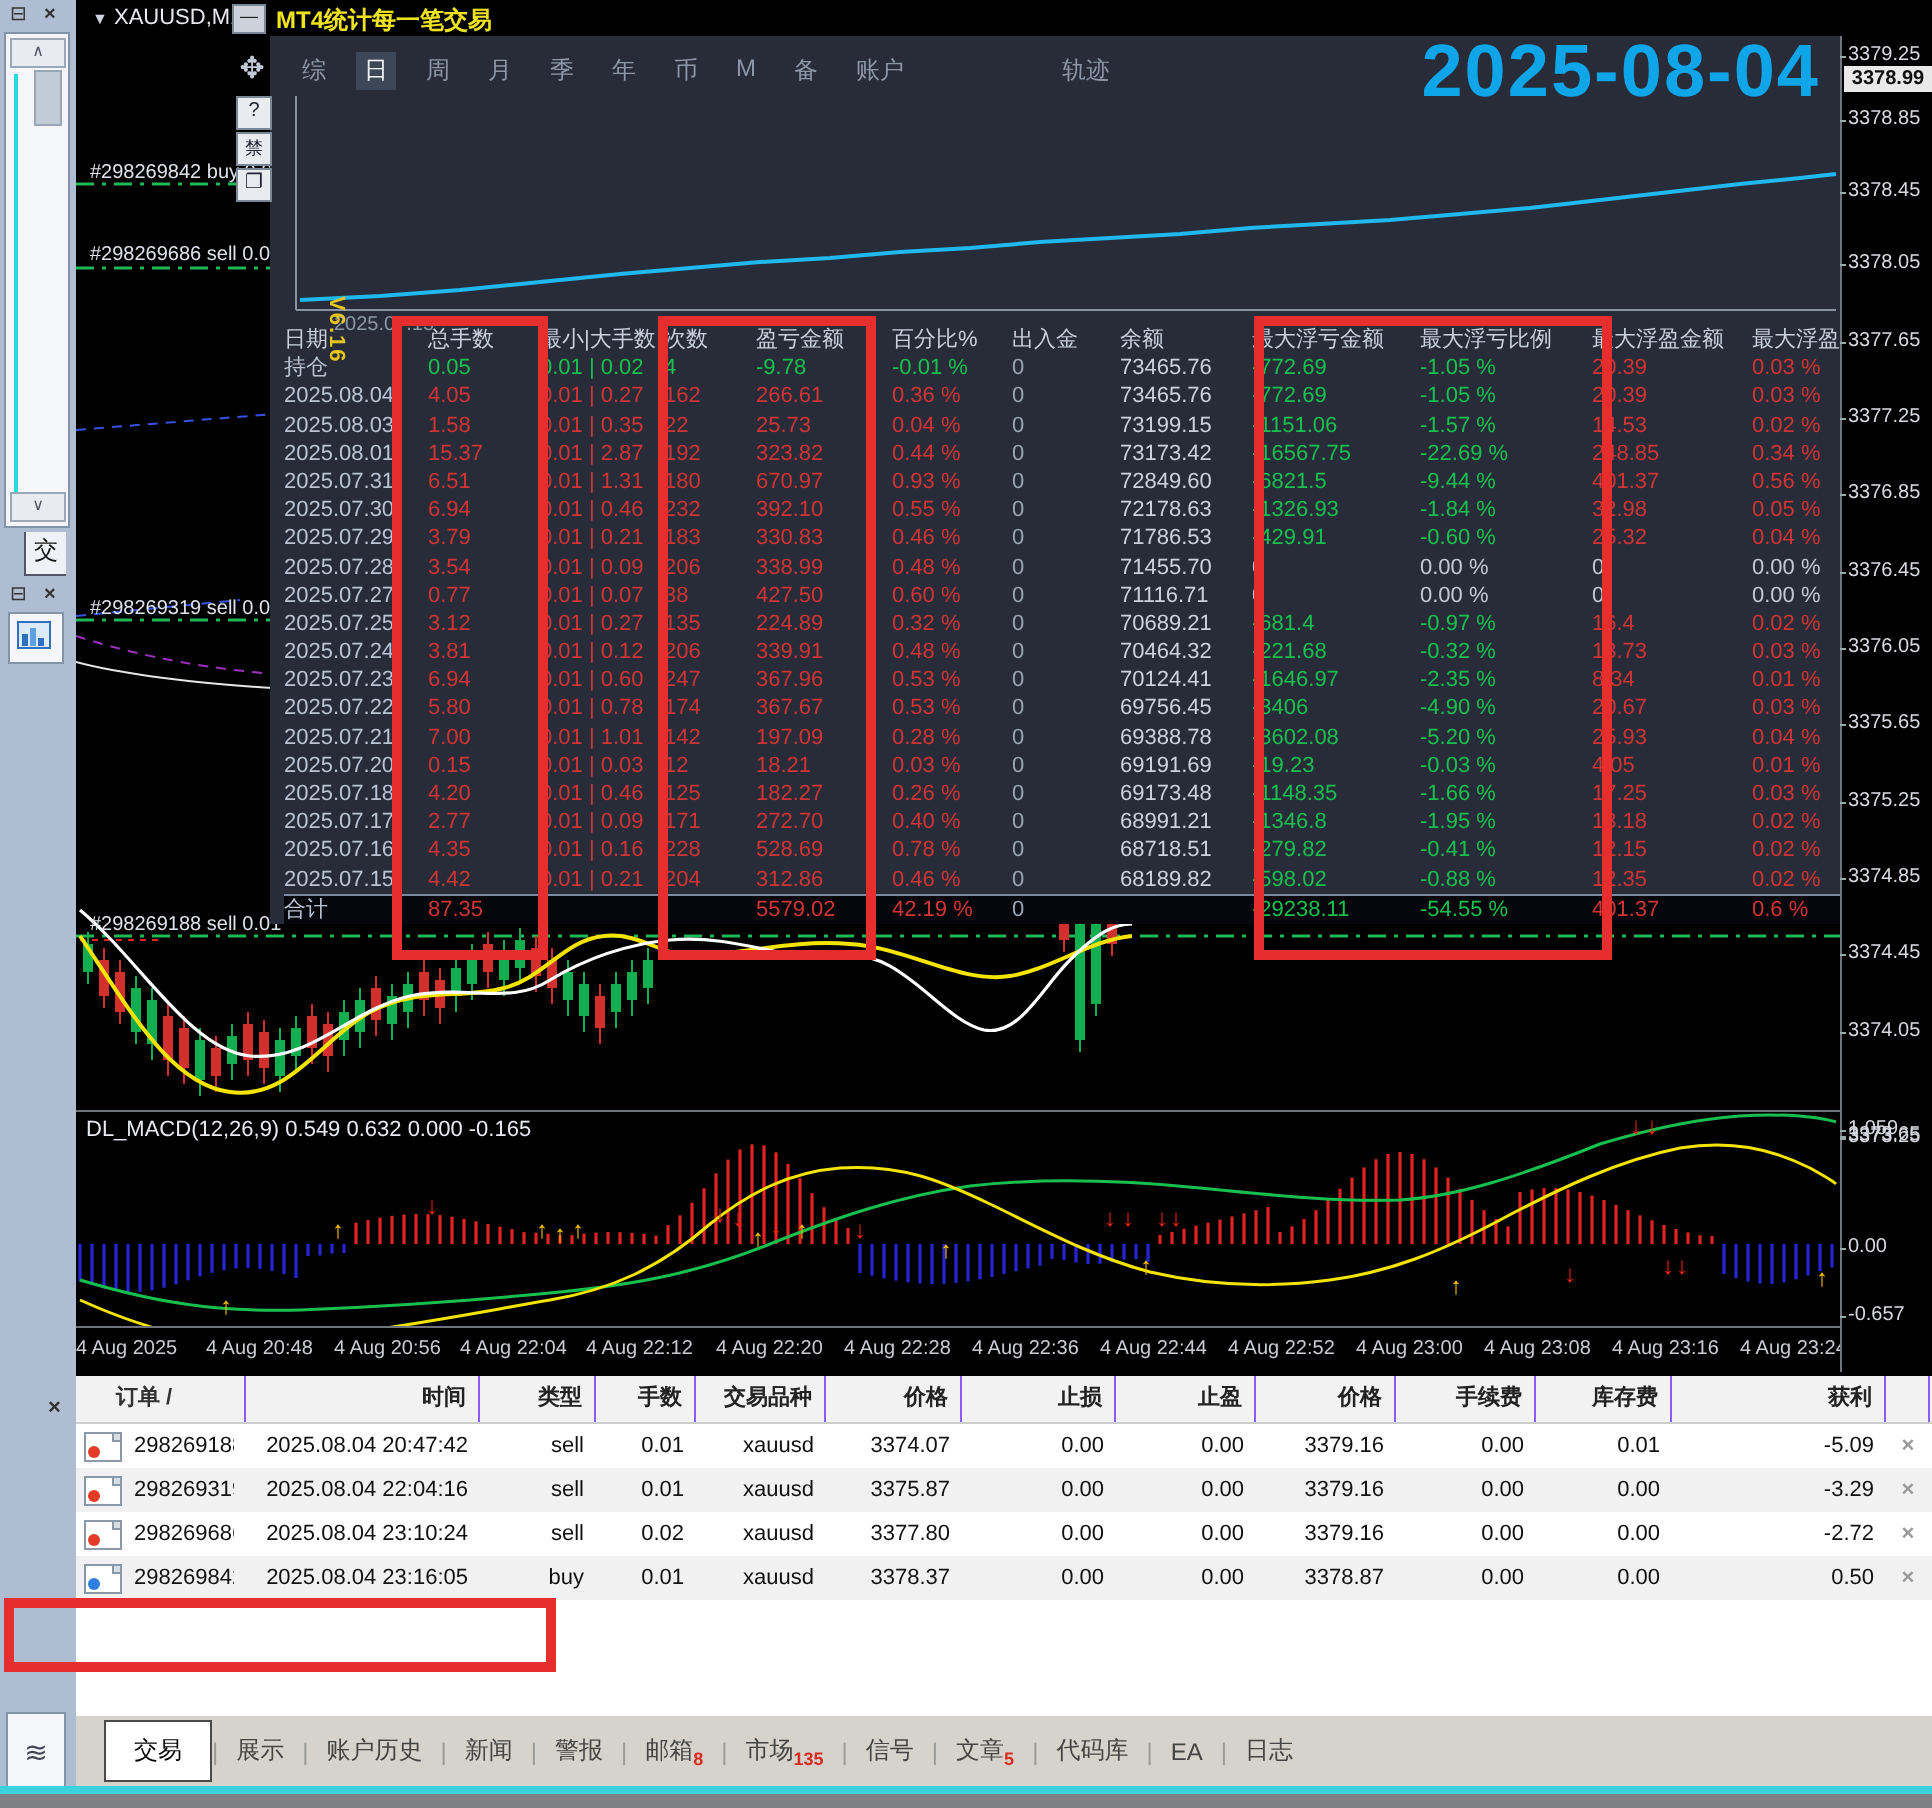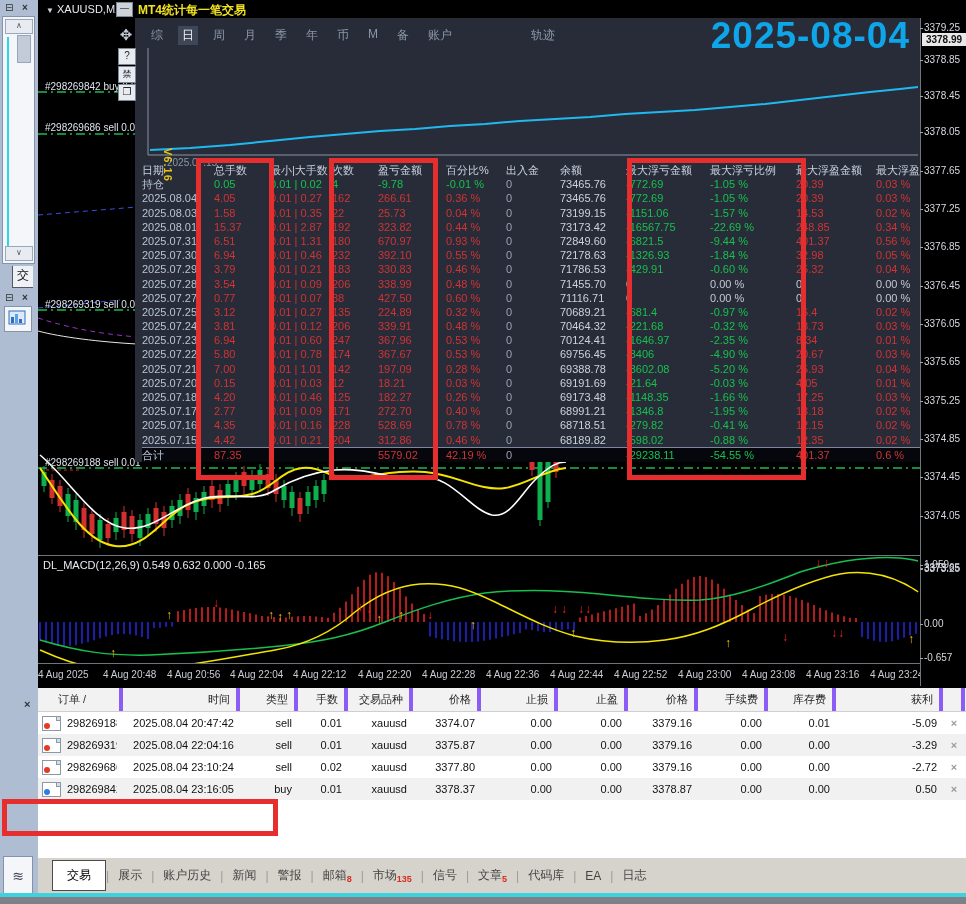--- a/index.html
+++ b/index.html
@@ -60,21 +60,21 @@
   #macd-label{left:43px;top:559px;color:#e7eaf0;font-size:11px;z-index:4;}
   .sep-line{left:38px;width:928px;height:1px;background:#70747c;z-index:4;}
   
   #time-axis{left:38px;top:664px;width:882px;height:22px;background:#000;z-index:4;}
   .ttick{position:absolute;top:5px;color:#c9ccd3;font-size:10px;white-space:nowrap;}
   
   #orders-panel{left:38px;top:688px;width:928px;height:170px;background:#ffffff;z-index:6;}
   #orders-header{display:grid;height:23px;background:#f2f2f2;border-bottom:1px solid #cfcfcf;
       color:#222;font-size:11px;line-height:23px;}
   .ogrid{grid-template-columns:85px 117px 58px 50px 65px 68px 77px 70px 70px 70px 68px 107px 22px;}
-  #orders-header span{border-right:4px solid #8b5cf6;padding-right:6px;text-align:right;}
+  #orders-header span{border-right:1px solid #8b5cf6;padding-right:6px;text-align:right;font-weight:bold;}
   #orders-header .h-id{text-align:left;padding-left:20px;color:#333;}
   .orow{display:grid;height:22px;font-size:11px;line-height:22px;color:#111;}
   .orow span{text-align:right;padding-right:6px;white-space:nowrap;overflow:hidden;}
   .orow .cell-id{text-align:left;padding-left:4px;display:flex;align-items:center;gap:6px;}
   .orow.alt{background:#f1f1f1;}
   .doc-icon{display:inline-block;width:11px;height:13px;background:#fff;border:1px solid #8a98a8;
       position:relative;flex:0 0 auto;}
   .doc-icon i{position:absolute;right:-1px;top:-1px;width:4px;height:4px;background:#d7dde5;border-left:1px solid #8a98a8;border-bottom:1px solid #8a98a8;}
   .doc-icon b{position:absolute;left:1px;bottom:1px;width:6px;height:6px;border-radius:50%;}
   .dot-sell{background:#e33b25;}
@@ -628,21 +628,21 @@
       </div>
       <div class="srow">
         <span class="c-date">2025.07.20</span>
         <span class="c-red">0.15</span>
         <span class="c-red">0.01 | 0.03</span>
         <span class="c-red">12</span>
         <span class="c-red">18.21</span>
         <span class="c-red">0.03 %</span>
         <span class="c-gray">0</span>
         <span class="c-bal">69191.69</span>
-        <span class="c-green">-21.64</span>
+        <span class="c-green">-19.23</span>
         <span class="c-green">-0.03 %</span>
         <span class="c-red">4.05</span>
         <span class="c-red">0.01 %</span>
       </div>
       <div class="srow">
         <span class="c-date">2025.07.18</span>
         <span class="c-red">4.20</span>
         <span class="c-red">0.01 | 0.46</span>
         <span class="c-red">125</span>
         <span class="c-red">182.27</span>

